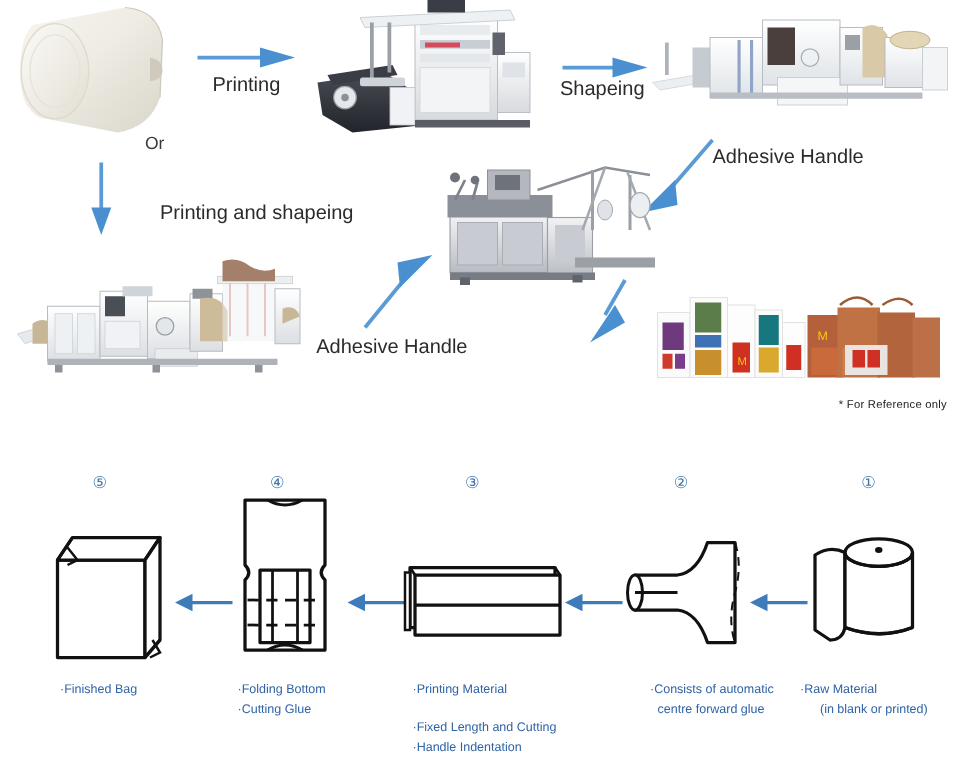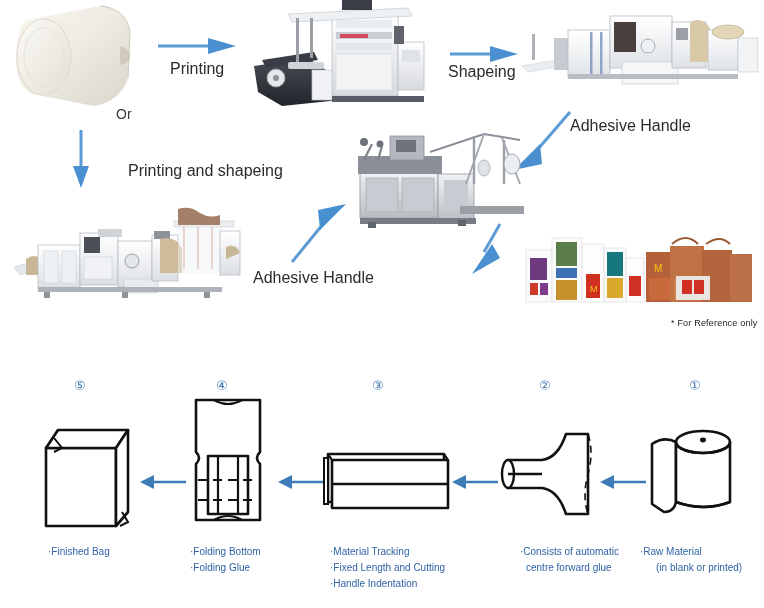--- a/index.html
+++ b/index.html
@@ -358,26 +358,26 @@
     <path d="M32 82 Q60 92 86 82" fill="none" stroke="#111" stroke-width="2.6"></path>
   </svg>
 </div>
 
 <div class="abs" style="left:48px;top:546px;">
   <div class="bluetxt">·Finished Bag</div>
 </div>
 
 <div class="abs" style="left:190px;top:546px;">
   <div class="bluetxt">·Folding Bottom</div>
-  <div class="bluetxt" style="margin-top:5px;">·Folding Glue</div>
+  <div class="bluetxt" style="margin-top:5px;">·Cutting Glue</div>
 </div>
 
 <div class="abs" style="left:330px;top:546px;">
-  <div class="bluetxt">·Material Tracking</div>
-  <div class="bluetxt" style="margin-top:5px;">·Fixed Length and Cutting</div>
+  <div class="bluetxt">·Printing Material</div>
+  <div class="bluetxt" style="margin-top:20px;">·Fixed Length and Cutting</div>
   <div class="bluetxt" style="margin-top:5px;">·Handle Indentation</div>
 </div>
 
 <div class="abs" style="left:520px;top:546px;">
   <div class="bluetxt">·Consists of automatic</div>
   <div class="bluetxt" style="margin-top:5px;margin-left:6px;">centre forward glue</div>
 </div>
 
 <div class="abs" style="left:640px;top:546px;">
   <div class="bluetxt">·Raw Material</div>

